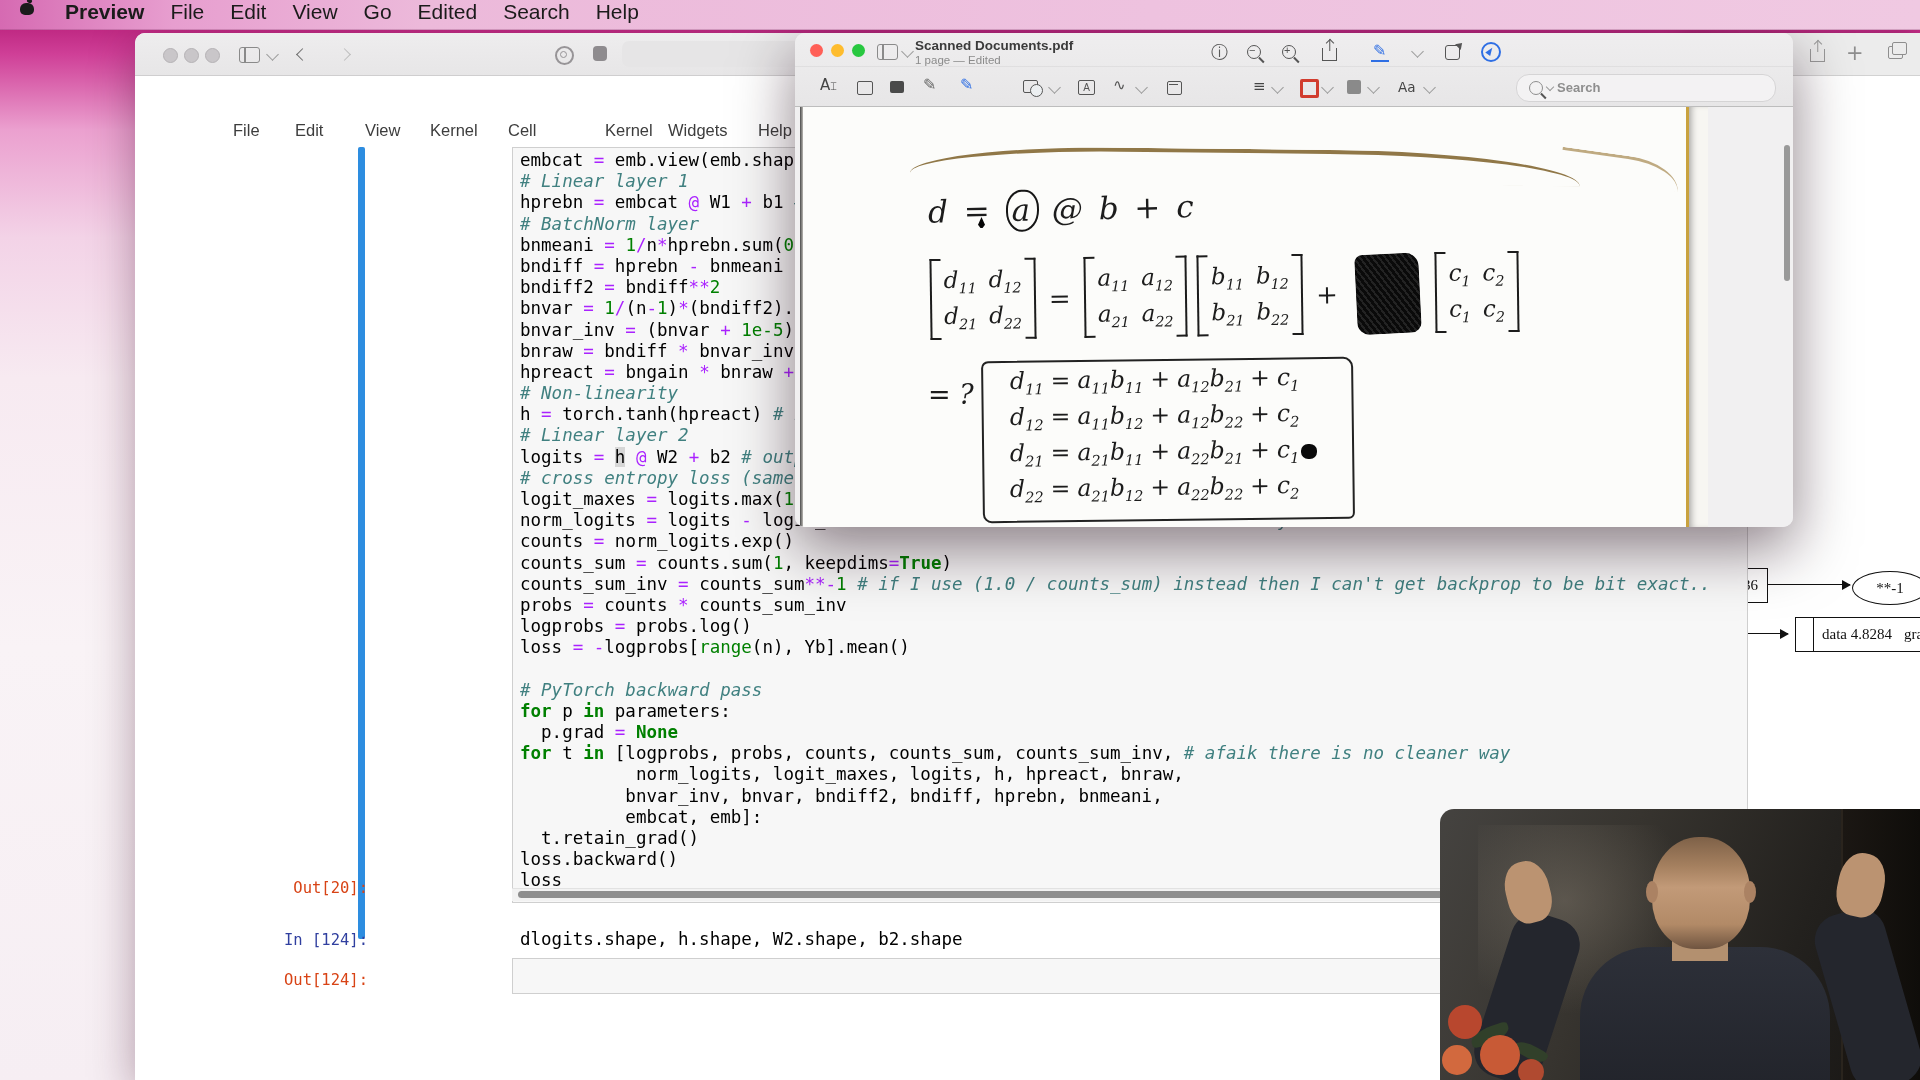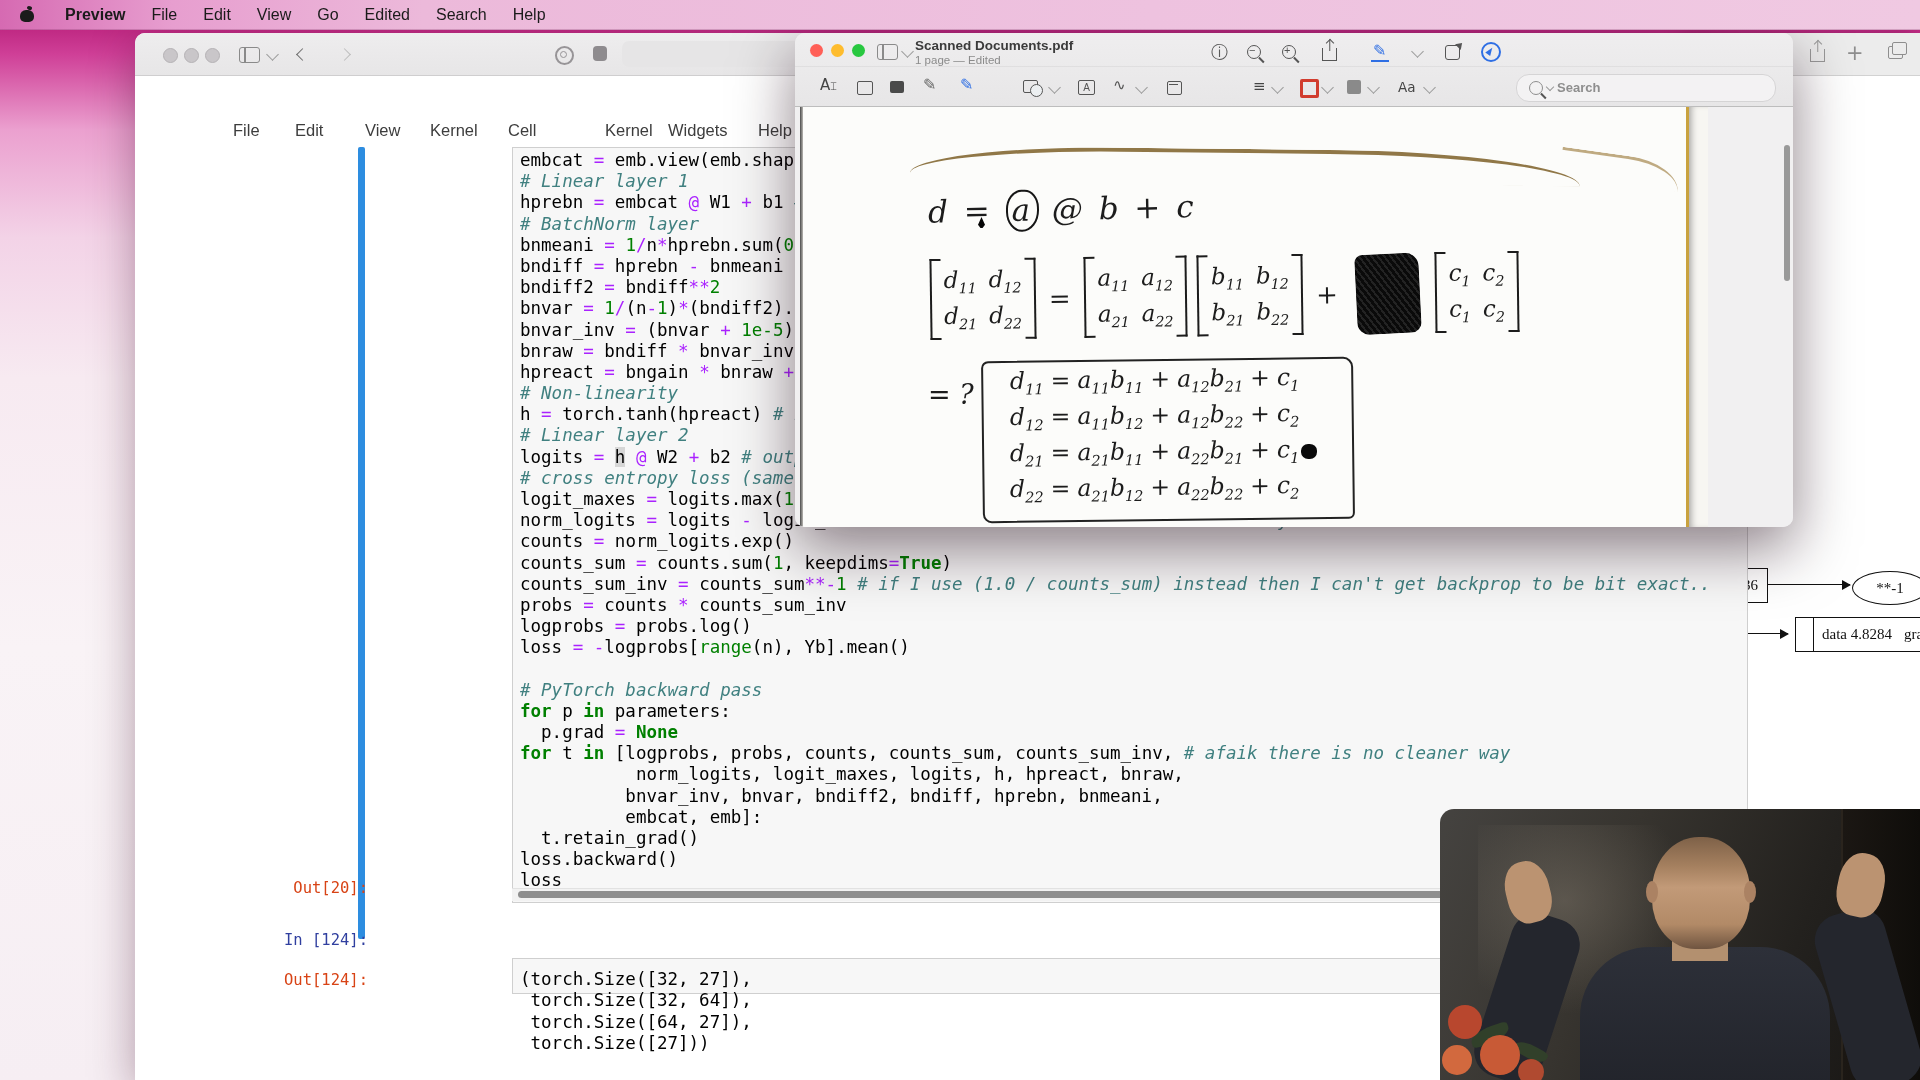--- a/index.html
+++ b/index.html
@@ -3,21 +3,21 @@
 <meta charset="utf-8">
 <style>
   html,body{margin:0;padding:0;background:#111;}
   .stage{position:relative;width:1920px;height:1080px;overflow:hidden;
     font-family:"Liberation Sans",sans-serif;
     background:linear-gradient(180deg,#ad0f6b 0%,#cf3f97 5%,#eba0cf 12%,#f3d3e7 22%,#f7eaf1 35%,#f9f3f6 60%,#f6eef3 100%);}
 
   
   .menubar{position:absolute;left:0;top:0;width:1920px;height:29px;z-index:60;
     background:linear-gradient(90deg,#d66ab2 0%,#e79ecf 9%,#ecb9da 22%,#eec2df 60%,#f0c9e2 100%);
-    border-bottom:1px solid rgba(120,40,90,.25);display:flex;align-items:center;color:#1b1b1b;font-size:16px;}
+    border-bottom:1px solid rgba(120,40,90,.25);display:flex;align-items:flex-start;color:#1b1b1b;font-size:21px;}
   .menubar .apple{width:14px;height:15px;margin:0 18px 0 20px;position:relative;}
   .menubar .apple::before{content:"";position:absolute;left:0;top:3px;width:14px;height:12px;background:#1b1b1b;border-radius:6px 6px 5px 5px;}
   .menubar .apple::after{content:"";position:absolute;left:7px;top:-1px;width:5px;height:4px;background:#1b1b1b;border-radius:60% 40% 60% 40%;transform:rotate(30deg);}
   .menubar .mi{margin:0 13px;white-space:nowrap;}
   .menubar .app{font-weight:bold;margin:0 13px;}
 
   
   .safari{position:absolute;left:135px;top:33px;width:1562px;height:1047px;z-index:10;
     border-radius:10px 10px 0 0;background:#fff;box-shadow:0 12px 45px rgba(60,10,40,.38);}
   .s-toolbar{position:absolute;left:0;top:0;width:100%;height:42px;background:linear-gradient(#eeedee,#e7e6e7);
@@ -206,26 +206,23 @@
       <pre class="codepre"><div class="cl"><span>embcat </span><span class="tk-o">=</span><span> emb.view(emb.shape[</span><span class="tk-g">0</span><span>], </span><span class="tk-o">-</span><span class="tk-g">1</span><span>) </span><span class="tk-c"># concatenate the vectors</span></div><div class="cl"><span class="tk-c"># Linear layer 1</span></div><div class="cl"><span>hprebn </span><span class="tk-o">=</span><span> embcat </span><span class="tk-o">@</span><span> W1 </span><span class="tk-o">+</span><span> b1 </span><span class="tk-c"># hidden layer pre-activation</span></div><div class="cl"><span class="tk-c"># BatchNorm layer</span></div><div class="cl"><span>bnmeani </span><span class="tk-o">=</span><span> </span><span class="tk-g">1</span><span class="tk-o">/</span><span>n</span><span class="tk-o">*</span><span>hprebn.sum(</span><span class="tk-g">0</span><span>, keepdim</span><span class="tk-o">=</span><span class="tk-k">True</span><span>)</span></div><div class="cl"><span>bndiff </span><span class="tk-o">=</span><span> hprebn </span><span class="tk-o">-</span><span> bnmeani</span></div><div class="cl"><span>bndiff2 </span><span class="tk-o">=</span><span> bndiff</span><span class="tk-o">**</span><span class="tk-g">2</span></div><div class="cl"><span>bnvar </span><span class="tk-o">=</span><span> </span><span class="tk-g">1</span><span class="tk-o">/</span><span>(n</span><span class="tk-o">-</span><span class="tk-g">1</span><span>)</span><span class="tk-o">*</span><span>(bndiff2).sum(</span><span class="tk-g">0</span><span>, keepdim</span><span class="tk-o">=</span><span class="tk-k">True</span><span>)</span></div><div class="cl"><span>bnvar_inv </span><span class="tk-o">=</span><span> (bnvar </span><span class="tk-o">+</span><span> </span><span class="tk-g">1e-5</span><span>)</span><span class="tk-o">**-</span><span class="tk-g">0.5</span></div><div class="cl"><span>bnraw </span><span class="tk-o">=</span><span> bndiff </span><span class="tk-o">*</span><span> bnvar_inv</span></div><div class="cl"><span>hpreact </span><span class="tk-o">=</span><span> bngain </span><span class="tk-o">*</span><span> bnraw </span><span class="tk-o">+</span><span> bnbias</span></div><div class="cl"><span class="tk-c"># Non-linearity</span></div><div class="cl"><span>h </span><span class="tk-o">=</span><span> torch.tanh(hpreact) </span><span class="tk-c"># hidden layer</span></div><div class="cl"><span class="tk-c"># Linear layer 2</span></div><div class="cl"><span>logits </span><span class="tk-o">=</span><span> </span><span class="tk-hl">h</span><span> </span><span class="tk-o">@</span><span> W2 </span><span class="tk-o">+</span><span> b2 </span><span class="tk-c"># output layer</span></div><div class="cl"><span class="tk-c"># cross entropy loss (same as F.cross_entropy(logits, Yb))</span></div><div class="cl"><span>logit_maxes </span><span class="tk-o">=</span><span> logits.max(</span><span class="tk-g">1</span><span>, keepdim</span><span class="tk-o">=</span><span class="tk-k">True</span><span>).values</span></div><div class="cl"><span>norm_logits </span><span class="tk-o">=</span><span> logits </span><span class="tk-o">-</span><span> logit_maxes </span><span class="tk-c"># subtract max for numerical stability</span></div><div class="cl"><span>counts </span><span class="tk-o">=</span><span> norm_logits.exp()</span></div><div class="cl"><span>counts_sum </span><span class="tk-o">=</span><span> counts.sum(</span><span class="tk-g">1</span><span>, keepdims</span><span class="tk-o">=</span><span class="tk-k">True</span><span>)</span></div><div class="cl"><span>counts_sum_inv </span><span class="tk-o">=</span><span> counts_sum</span><span class="tk-o">**-</span><span class="tk-g">1</span><span> </span><span class="tk-c"># if I use (1.0 / counts_sum) instead then I can't get backprop to be bit exact..</span></div><div class="cl"><span>probs </span><span class="tk-o">=</span><span> counts </span><span class="tk-o">*</span><span> counts_sum_inv</span></div><div class="cl"><span>logprobs </span><span class="tk-o">=</span><span> probs.log()</span></div><div class="cl"><span>loss </span><span class="tk-o">=</span><span> </span><span class="tk-o">-</span><span>logprobs[</span><span class="tk-g">range</span><span>(n), Yb].mean()</span></div><div class="cl">&nbsp;</div><div class="cl"><span class="tk-c"># PyTorch backward pass</span></div><div class="cl"><span class="tk-k">for</span><span> p </span><span class="tk-k">in</span><span> parameters:</span></div><div class="cl"><span>  p.grad </span><span class="tk-o">=</span><span> </span><span class="tk-k">None</span></div><div class="cl"><span class="tk-k">for</span><span> t </span><span class="tk-k">in</span><span> [logprobs, probs, counts, counts_sum, counts_sum_inv, </span><span class="tk-c"># afaik there is no cleaner way</span></div><div class="cl"><span>           norm_logits, logit_maxes, logits, h, hpreact, bnraw,</span></div><div class="cl"><span>          bnvar_inv, bnvar, bndiff2, bndiff, hprebn, bnmeani,</span></div><div class="cl"><span>          embcat, emb]:</span></div><div class="cl"><span>  t.retain_grad()</span></div><div class="cl"><span>loss.backward()</span></div><div class="cl"><span>loss</span></div></pre>
     </div>
     <div class="hscroll-track">
       <div class="hscroll"></div>
     </div>
 
     <div class="prompt out" style="left:-7px;top:846px">Out[20]:</div>
 
     <div class="inbox"></div>
     <div class="prompt in" style="left:-7px;top:898px">In [124]:</div>
+    <div class="outtext" style="left:385px;top:896px">dlogits.shape, h.shape, W2.shape, b2.shape</div>
 
     <div class="prompt out" style="left:-7px;top:938px">Out[124]:</div>
-    <div class="outtext" style="left:385px;top:936px"><span id="out124">(torch.Size([32, 27]),
- torch.Size([32, 64]),
- torch.Size([64, 27]),
- torch.Size([27]))</span></div>
 
   </div>
 
   <div class="preview">
     <div class="p-header">
       <div class="hairline"></div>
       <div class="tl red" style="left:15px;top:11px"></div>
       <div class="tl yellow" style="left:36px;top:11px"></div>
       <div class="tl green" style="left:57px;top:11px"></div>
       <div class="sb-icon" style="left:82px;top:11px"></div>

